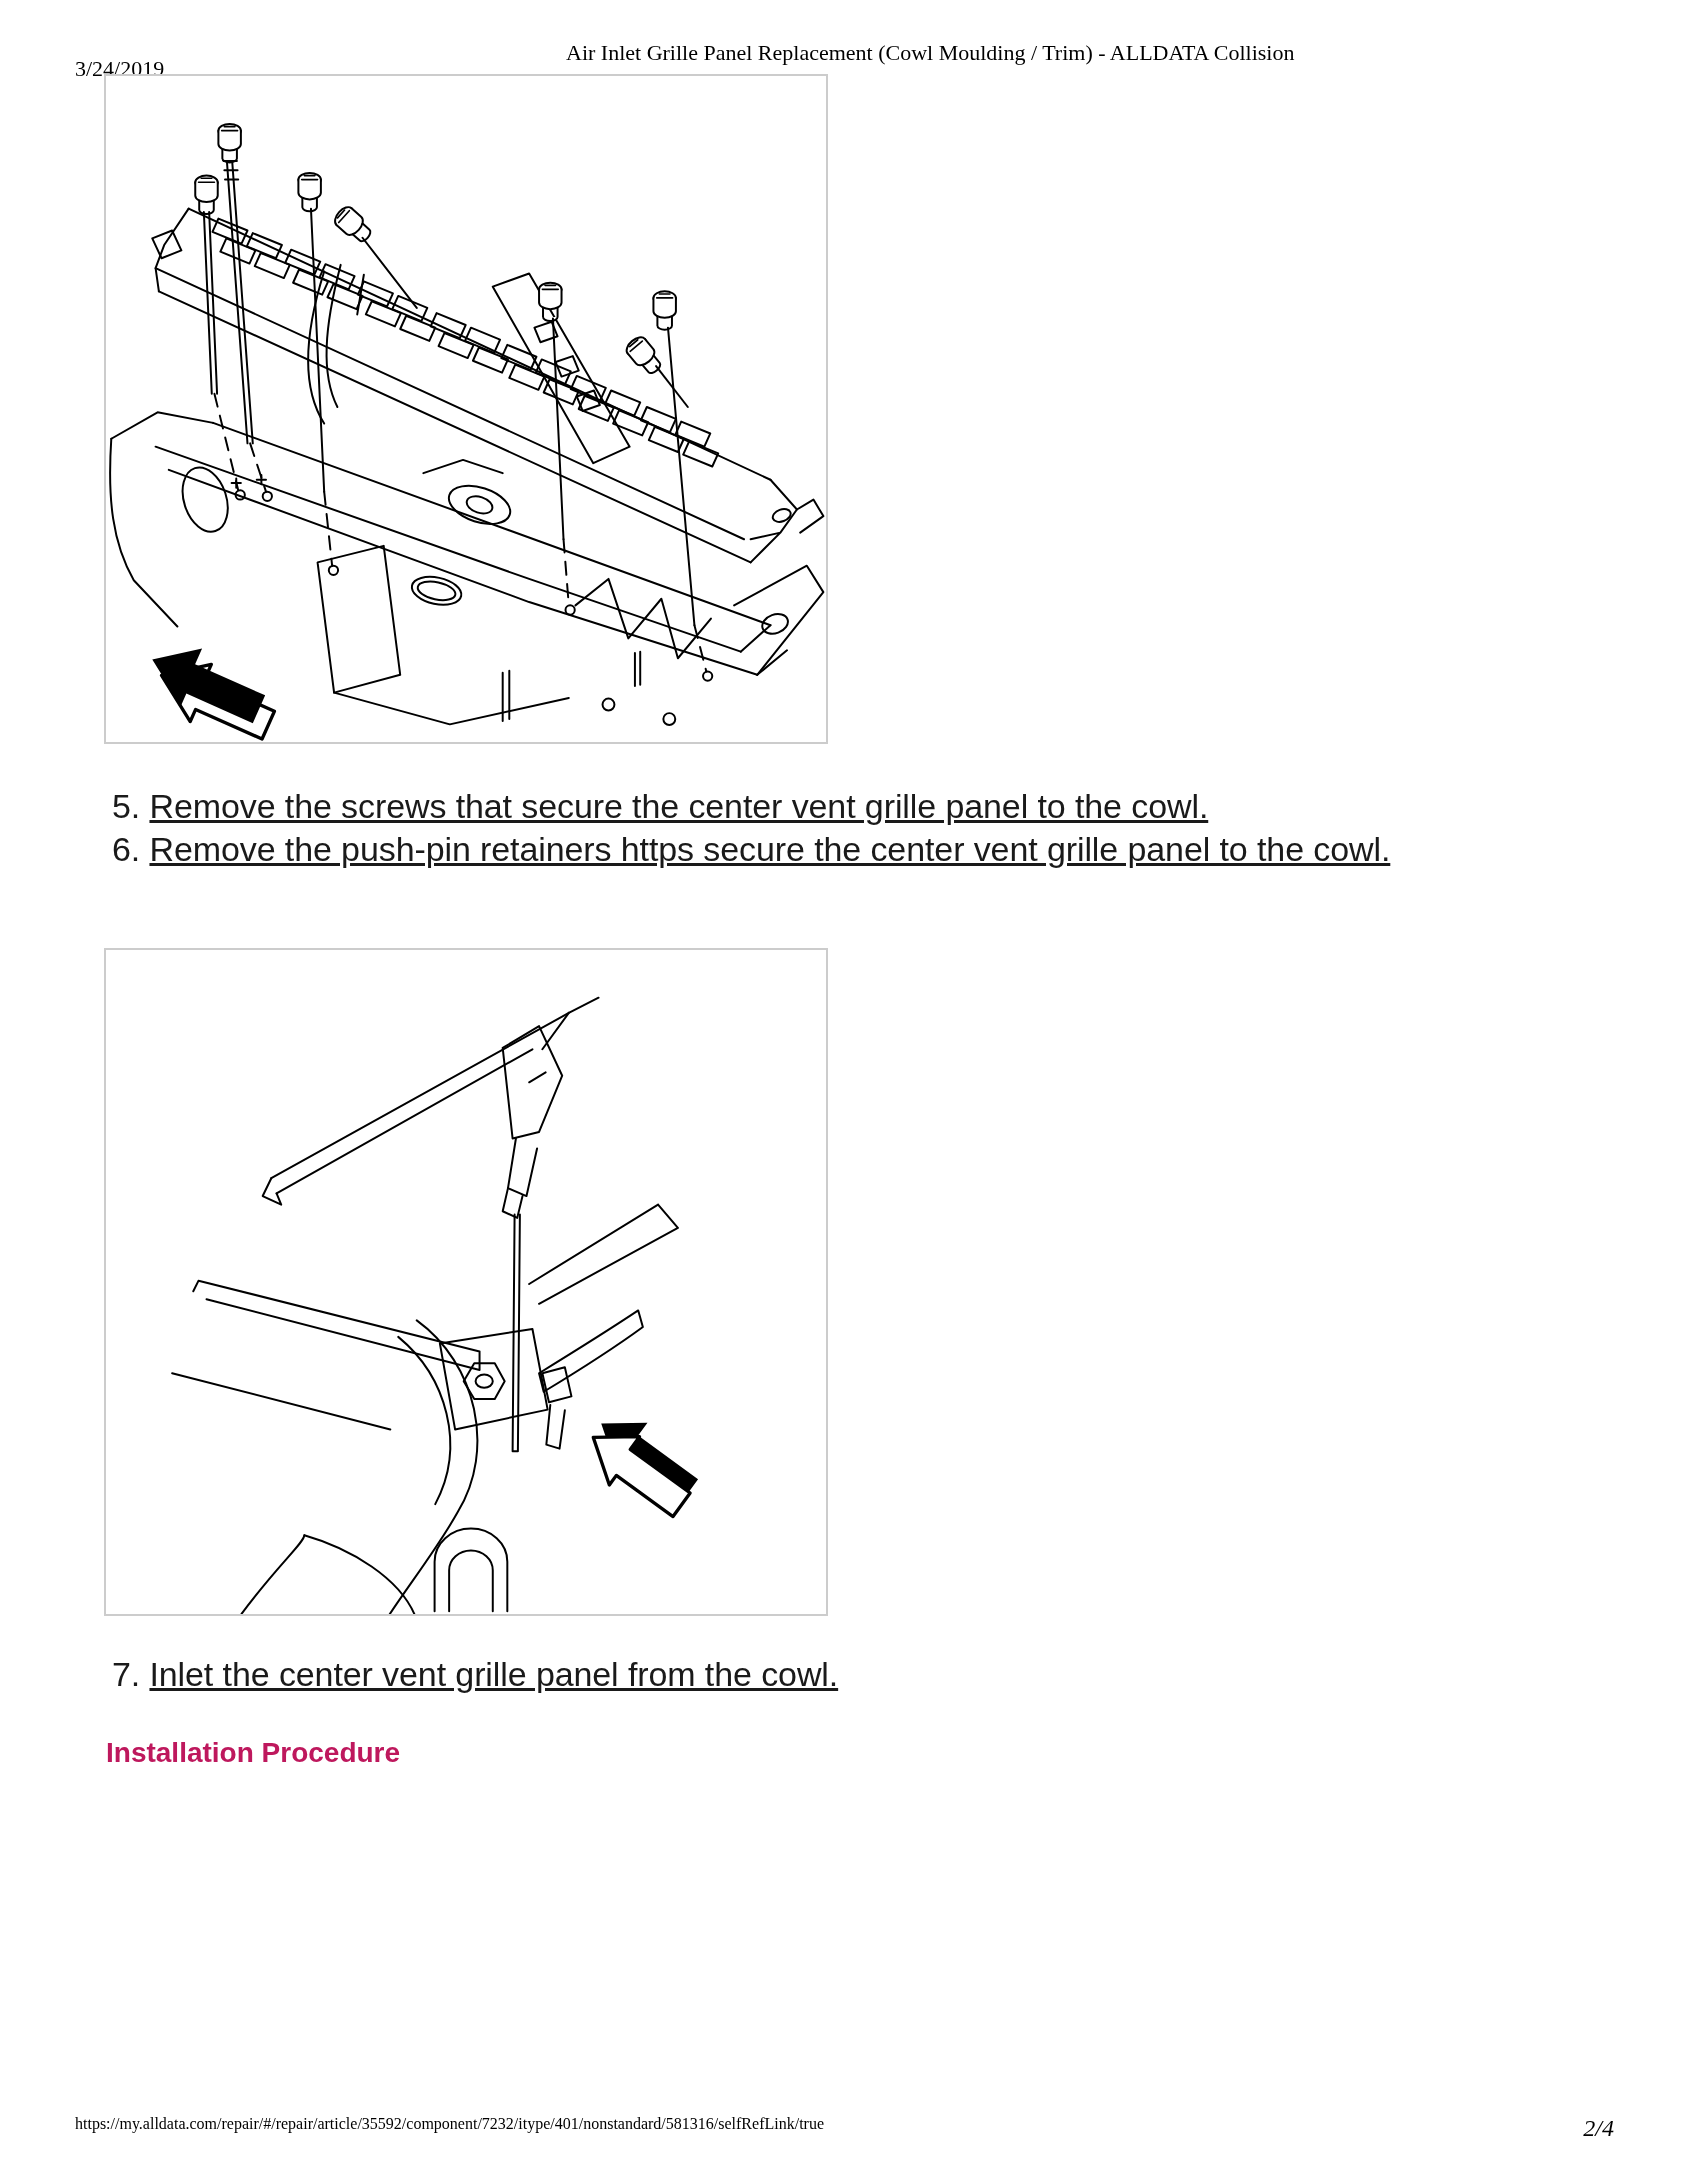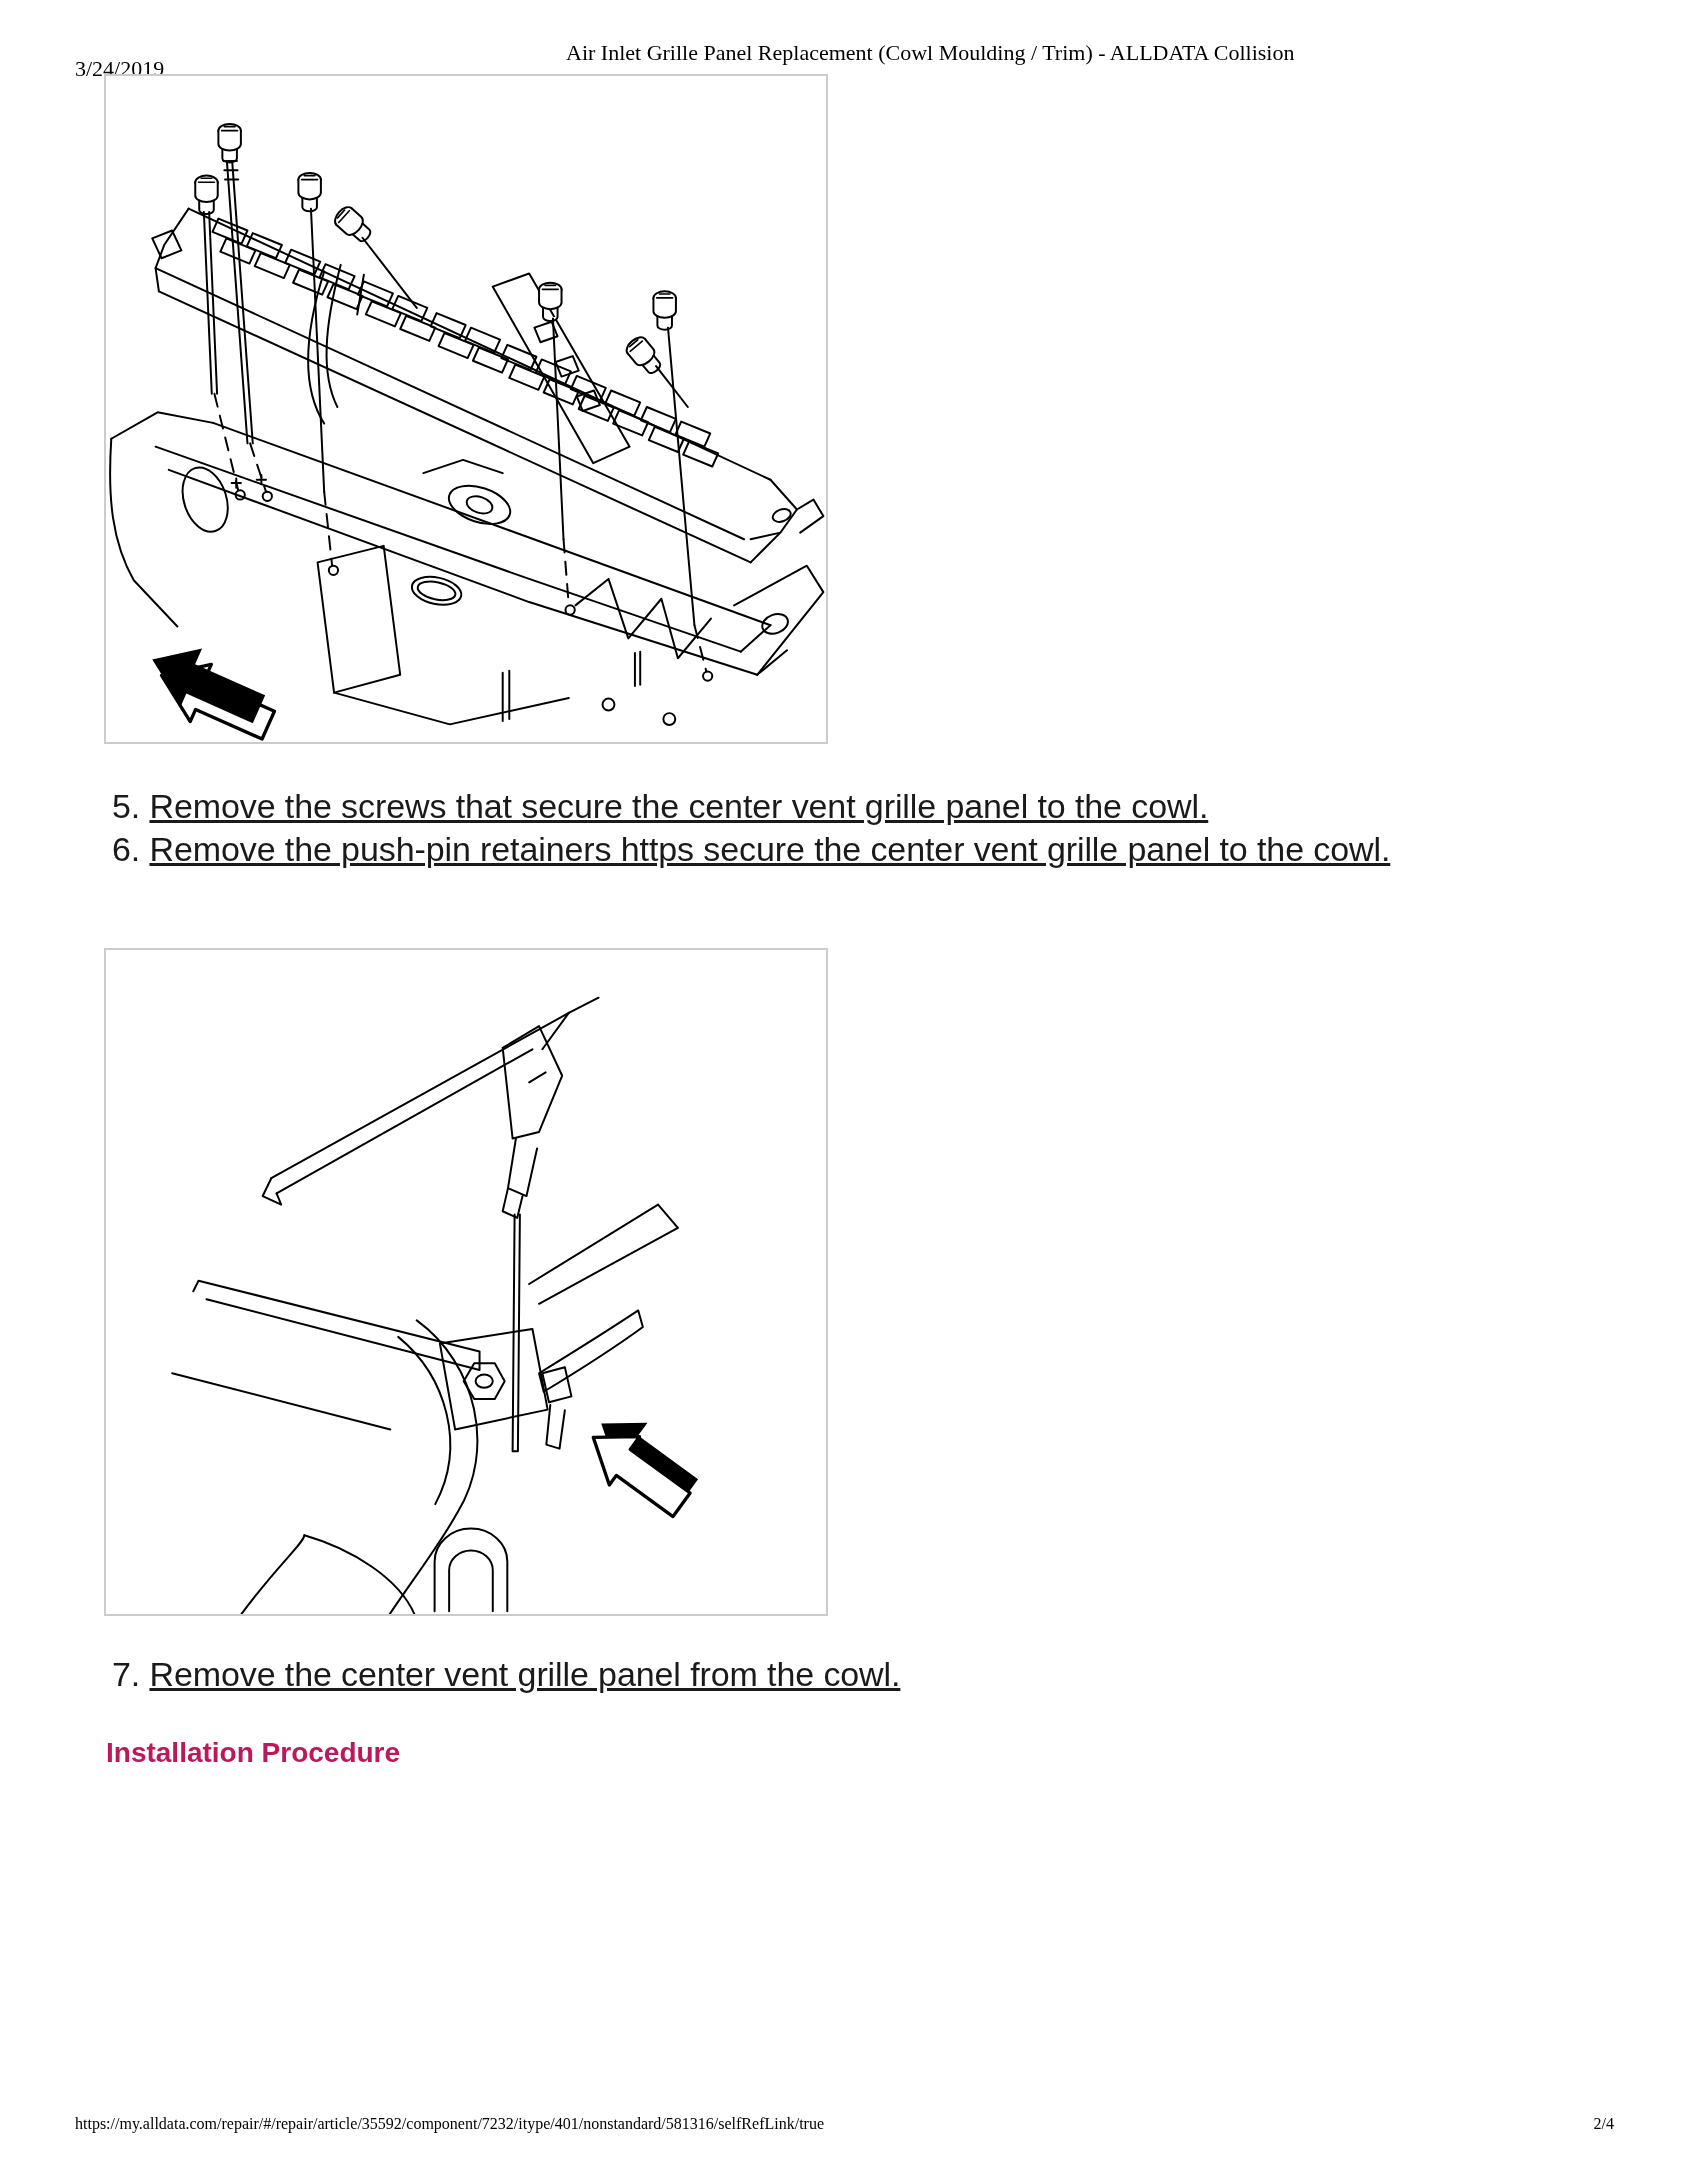--- a/index.html
+++ b/index.html
@@ -21,21 +21,21 @@
   .step{
     position:absolute;left:112px;font-size:34px;color:#1a1a1a;
     white-space:nowrap;letter-spacing:-0.1px;text-decoration:underline;
   }
   .step .num{display:inline-block;margin-right:9.3px;}
   .heading{
     position:absolute;left:106px;top:1737px;font-size:28px;font-weight:bold;
     color:#be185d;white-space:nowrap;
   }
   .ftr-url{position:absolute;left:75px;top:2115px;font-size:16px;white-space:nowrap;}
-  .ftr-page{position:absolute;right:73px;top:2115px;font-size:16px;white-space:nowrap;}
+  .ftr-page{position:absolute;right:73px;top:2115px;font-size:24px;white-space:nowrap;font-style:italic;}
   .lineart{stroke:#000;stroke-width:3;fill:none;stroke-linecap:round;stroke-linejoin:round;}
   .dashed{stroke-dasharray:20 14;}
 </style>
 </head>
 <body>
 
 <div class="serif hdr-date">3/24/2019</div>
 <div class="serif hdr-title">Air Inlet Grille Panel Replacement (Cowl Moulding / Trim) - ALLDATA Collision</div>
 
 <div class="fig fig1">
@@ -183,20 +183,20 @@
       <path d="M519 1000 L519 938 A33 30 0 0 1 585 938 L585 1000"></path>
     </g>
     <g>
       <use href="#arrowShape2" transform="translate(749,716) rotate(36)" fill="#000"></use>
       <use href="#arrowShape2" transform="translate(737,737) rotate(36)" fill="#fff" stroke="#000" stroke-width="5" stroke-linejoin="round"></use>
     </g>
   </svg>
 </div>
 
 <div class="step" style="top:1655px">
-  <span class="num">7.</span><span>Remove the center vent grille panel from the cowl.</span>
+  <span class="num">7.</span><span>Inlet the center vent grille panel from the cowl.</span>
 </div>
 
 <div class="heading">Installation Procedure</div>
 
 <div class="serif ftr-url">https://my.alldata.com/repair/#/repair/article/35592/component/7232/itype/401/nonstandard/581316/selfRefLink/true</div>
 <div class="serif ftr-page">2/4</div>
 
 
 </body></html>

